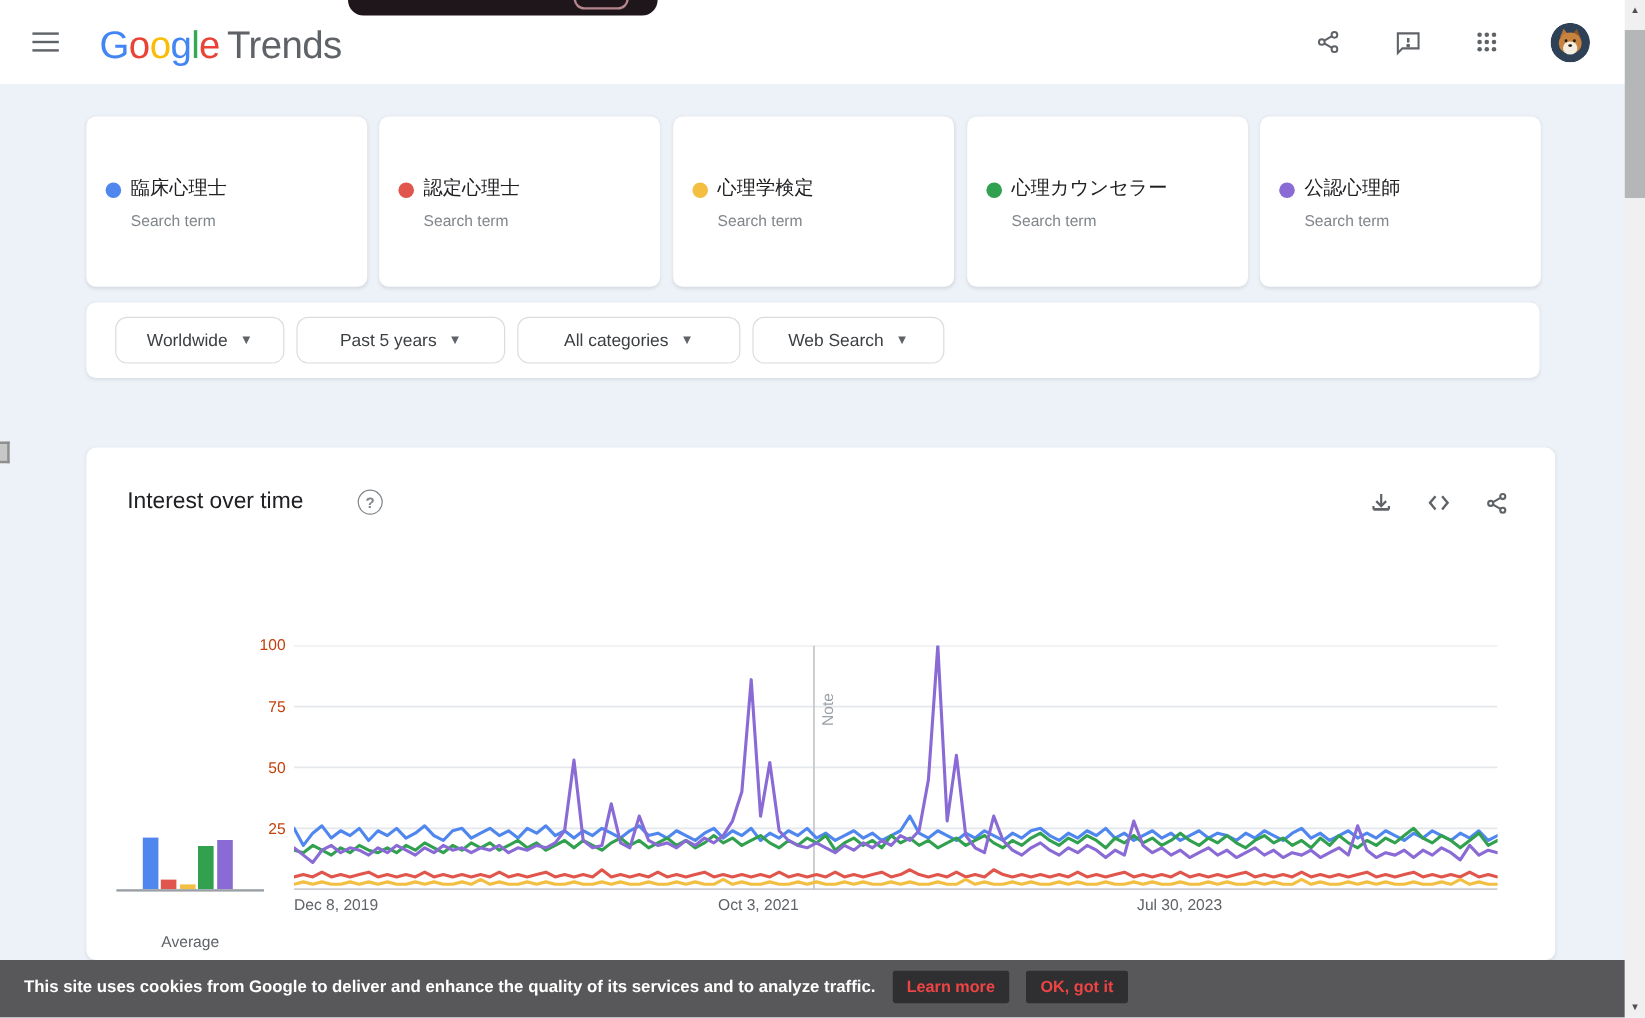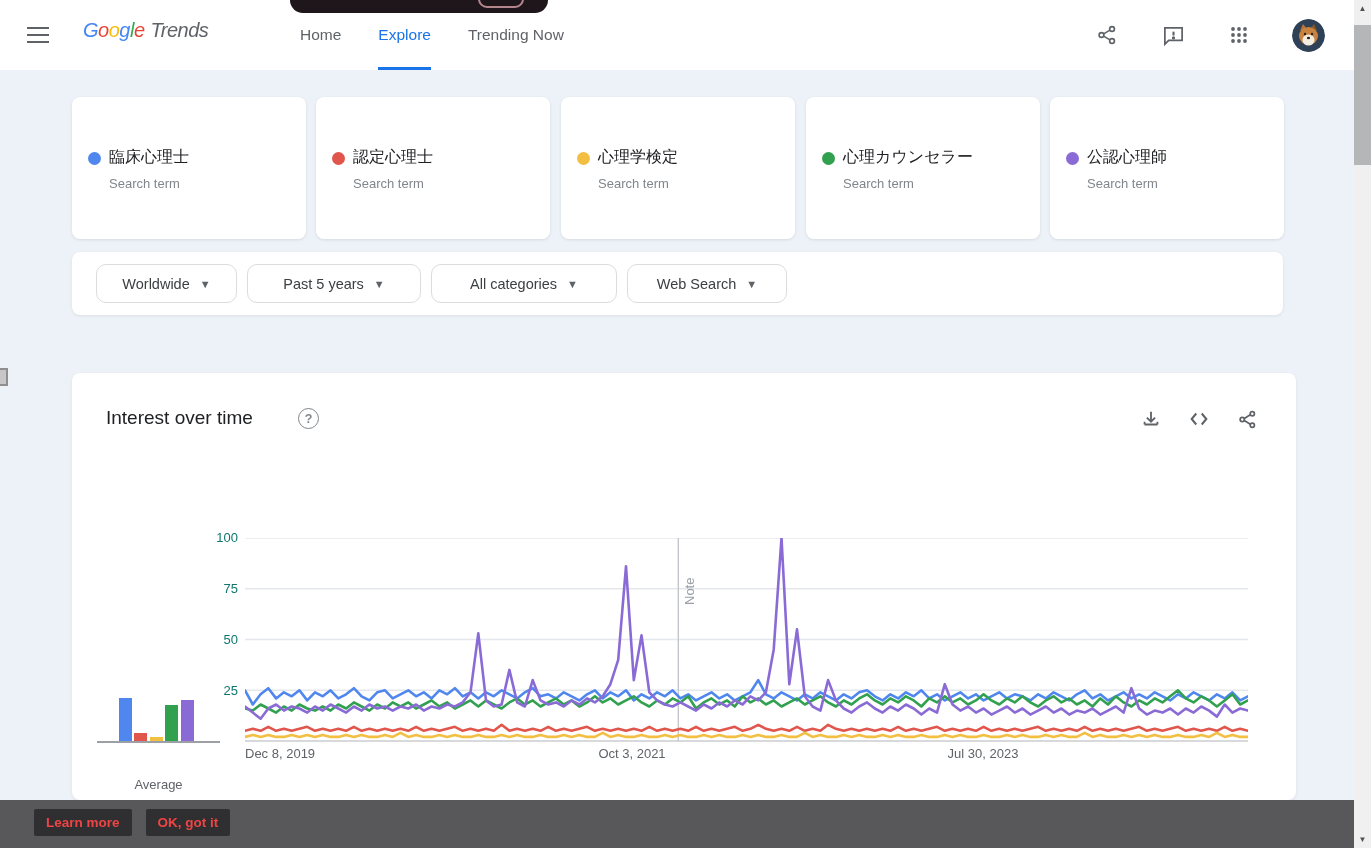--- a/index.html
+++ b/index.html
@@ -3,21 +3,21 @@
 <meta charset="utf-8">
 <style>
   * { margin:0; padding:0; box-sizing:border-box; }
   html,body { width:1371px; height:848px; overflow:hidden; }
   body { font-family:"Liberation Sans","DejaVu Sans",sans-serif; background:#edf1f8; position:relative; }
 
   
   .topnav { position:absolute; left:0; top:0; width:1371px; height:70px; background:#ffffff; z-index:5; }
   .hamburger { position:absolute; left:27px; top:27px; width:22px; height:16px; cursor:pointer; }
   .hamburger span { display:block; height:2px; background:#5f6368; margin-bottom:5px; }
-  .logo { position:absolute; left:83px; top:19px; font-size:20px; letter-spacing:-0.5px;font-style:italic; }
+  .logo { position:absolute; left:83px; top:19px; font-size:32px; letter-spacing:-0.5px; }
   .logo .g-word { font-weight:500; }
   .logo .t-word { color:#5f6368; margin-left:6px; font-weight:400; }
   .nav-links { position:absolute; left:300px; top:0; height:70px; display:flex; gap:37px; align-items:stretch; }
   .nav-link { display:flex; align-items:center; font-size:15.5px; color:#5f6368; cursor:pointer; border-bottom:3px solid transparent; padding-top:3px; }
   .nav-link.active { color:#1a73e8; border-bottom-color:#1a73e8; }
   .nav-icons { position:absolute; right:46px; top:0; height:70px; display:flex; align-items:center; gap:40px; }
   .icon-btn { width:26px; height:26px; display:flex; align-items:center; justify-content:center; cursor:pointer; }
   .avatar { width:33px; height:33px; border-radius:50%; overflow:hidden; cursor:pointer; }
 
   
@@ -43,21 +43,21 @@
   .widget { position:absolute; left:72px; top:373px; width:1224px; height:427px; background:#fff; border-radius:8px;
             box-shadow:0 1px 3px rgba(60,64,67,.10); overflow:hidden; }
   .widget-title { position:absolute; left:34px; top:34px; font-size:19px; color:#202124; }
   .help-icon { position:absolute; left:226px; top:35px; width:21px; height:21px; border:1.6px solid #80868b; border-radius:50%;
                color:#80868b; font-size:12.5px; font-weight:bold; display:flex; align-items:center; justify-content:center; cursor:pointer; }
   .tool-icons { position:absolute; right:36px; top:33px; display:flex; gap:22px; }
   .tool-icons .icon-btn { color:#5f6368; }
 
   .chart-wrap { position:absolute; left:173px; top:165px; width:1003px; height:204px; }
   #trend-svg { position:absolute; left:0; top:0; }
-  .ytick { position:absolute; left:118px; width:48px; text-align:right; font-size:13px; color:#0f766e; }
+  .ytick { position:absolute; left:118px; width:48px; text-align:right; font-size:13px; color:#c2410c; }
   .xtick { position:absolute; top:373px; font-size:13px; color:#5f6368; }
   .note-label { position:absolute; left:610px; top:232px; font-size:13px; color:#9aa0a6; transform:rotate(-90deg); transform-origin:left top; }
 
   .avg-area { position:absolute; left:25px; top:165px; width:130px; height:204px; }
   .avg-bar { position:absolute; bottom:1px; width:13px; }
   .avg-axis { position:absolute; left:25px; top:368px; width:123px; height:2px; background:#9aa0a6; }
   .avg-label { position:absolute; left:25px; top:376px; width:123px; text-align:center; font-size:13px; color:#5f6368;margin-top:28px; }
 
   
   .cookie { position:absolute; left:0; top:800px; width:1354px; height:48px; background:#58585a; z-index:30;
@@ -77,25 +77,20 @@
 <body>
 
 <div class="topnav">
   <div class="hamburger">
       <span></span>
       <span></span>
       <span></span>
     </div>
   <div class="logo">
     <span class="g-word" id="logo-google"><span style="color: rgb(66, 133, 244);">G</span><span style="color: rgb(234, 67, 53);">o</span><span style="color: rgb(251, 188, 5);">o</span><span style="color: rgb(66, 133, 244);">g</span><span style="color: rgb(52, 168, 83);">l</span><span style="color: rgb(234, 67, 53);">e</span></span><span class="t-word">Trends</span>
-  </div>
-  <div class="nav-links">
-    <div class="nav-link">Home</div>
-    <div class="nav-link active">Explore</div>
-    <div class="nav-link">Trending Now</div>
   </div>
   <div class="nav-icons">
     <div class="icon-btn">
       <svg width="22" height="22" viewBox="0 0 24 24" fill="none" stroke="#5f6368" stroke-width="1.8">
         <circle cx="6" cy="12" r="2.6"></circle>
           <circle cx="17.5" cy="5.5" r="2.6"></circle>
           <circle cx="17.5" cy="18.5" r="2.6"></circle>
         <line x1="8.3" y1="10.8" x2="15.2" y2="6.7"></line>
           <line x1="8.3" y1="13.2" x2="15.2" y2="17.3"></line>
       </svg>
@@ -246,20 +241,21 @@
       <div class="avg-bar" style="left: 68.2px; height: 36.5px; background: rgb(49, 160, 79);"></div>
       <div class="avg-bar" style="left: 83.6px; height: 40.6px; background: rgb(138, 107, 214);"></div>
     </div>
   <div class="avg-axis"></div>
   <div class="avg-label">Average</div>
 </div>
 
 <div class="edge-artifact"></div>
 
 <div class="cookie">
+  <span class="cookie-text">This site uses cookies from Google to deliver and enhance the quality of its services and to analyze traffic.</span>
   <span class="cookie-btn">Learn more</span>
   <span class="cookie-btn">OK, got it</span>
 </div>
 
 <div class="scrollbar">
   <div class="sb-arrow" style="top:0">▲</div>
   <div class="sb-thumb"></div>
   <div class="sb-arrow" style="top:831px">▼</div>
 </div>
 

